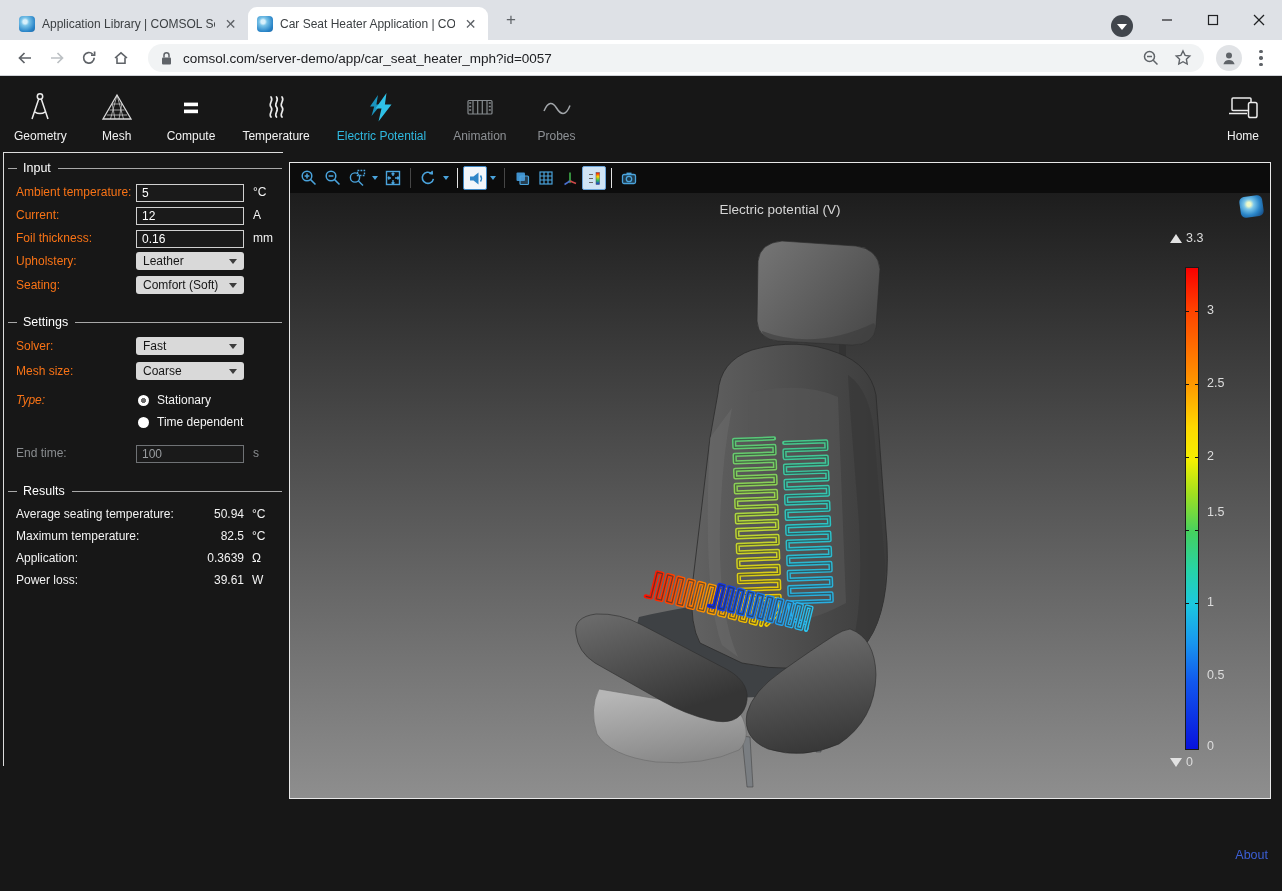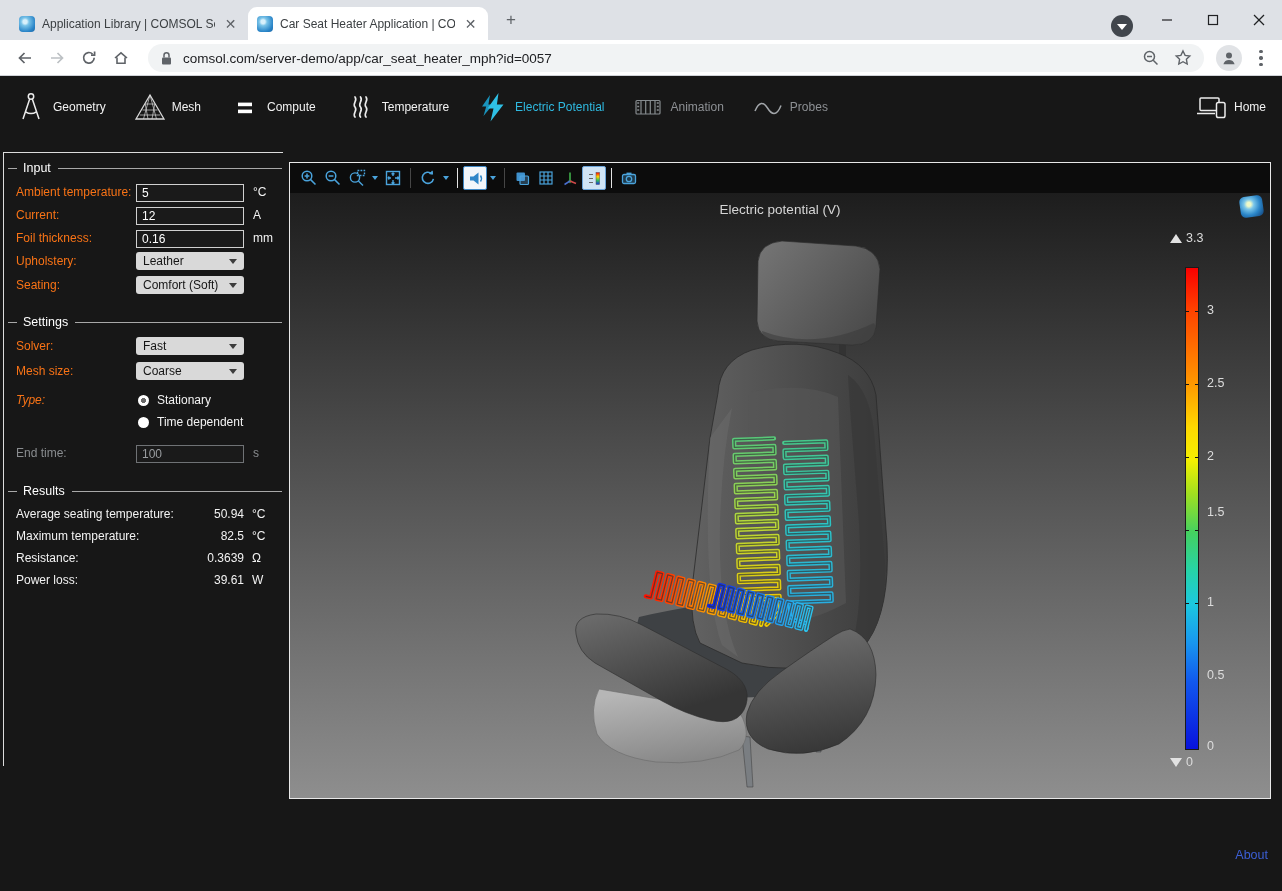--- a/index.html
+++ b/index.html
@@ -27,21 +27,21 @@
   .omni-url{flex:1;margin-left:10px;font-size:13.5px;color:#202124;white-space:nowrap;overflow:hidden;}
   .avatar{position:absolute;right:40px;top:5px;width:26px;height:26px;border-radius:50%;background:#e1e3e6;display:flex;align-items:center;justify-content:center;cursor:pointer;}
   .menudots{position:absolute;right:12px;top:6px;width:18px;height:24px;display:flex;flex-direction:column;align-items:center;justify-content:center;gap:3px;cursor:pointer;}
   .menudots i{width:3.4px;height:3.4px;border-radius:50%;background:#5f6368;}
 
   
   .app{position:absolute;left:0;top:76px;width:1282px;height:815px;background:#171717;}
 
   
   .ribbon{position:absolute;left:0;top:6px;width:100%;height:72px;display:flex;align-items:flex-start;padding-left:14px;box-sizing:border-box;gap:27px;}
-  .ritem{display:flex;align-items:center;gap:5px;padding-top:8px;min-width:46px;cursor:pointer;text-align:center;}
+  .ritem{display:flex;flex-direction:column;align-items:center;gap:5px;padding-top:8px;min-width:46px;cursor:pointer;text-align:center;}
   .ritem span{font-size:12px;color:#f2f2f2;white-space:nowrap;}
   .ritem.active span{color:#2fb9e0;}
   .ritem.disabled span{color:#8d9094;}
   .ritem.disabled{cursor:default;}
   .rhome{position:absolute;right:16px;top:0;}
 
   
   .sidebar{position:absolute;left:0;top:76px;width:288px;height:688px;}
   .pborder-v{position:absolute;left:3px;top:0;width:1px;height:614px;background:#dcdcdc;}
   .pborder-h{position:absolute;left:3px;top:0;right:5px;height:1px;background:#dcdcdc;}
@@ -332,21 +332,21 @@
         <div>Average seating temperature:</div>
         <div class="rval">50.94</div>
         <div class="runit">°C</div>
       </div>
       <div class="rrow">
         <div>Maximum temperature:</div>
         <div class="rval">82.5</div>
         <div class="runit">°C</div>
       </div>
       <div class="rrow">
-        <div>Resistance:</div>
+        <div>Application:</div>
         <div class="rval">0.3639</div>
         <div class="runit">Ω</div>
       </div>
       <div class="rrow">
         <div>Power loss:</div>
         <div class="rval">39.61</div>
         <div class="runit">W</div>
       </div>
     </div>
 

